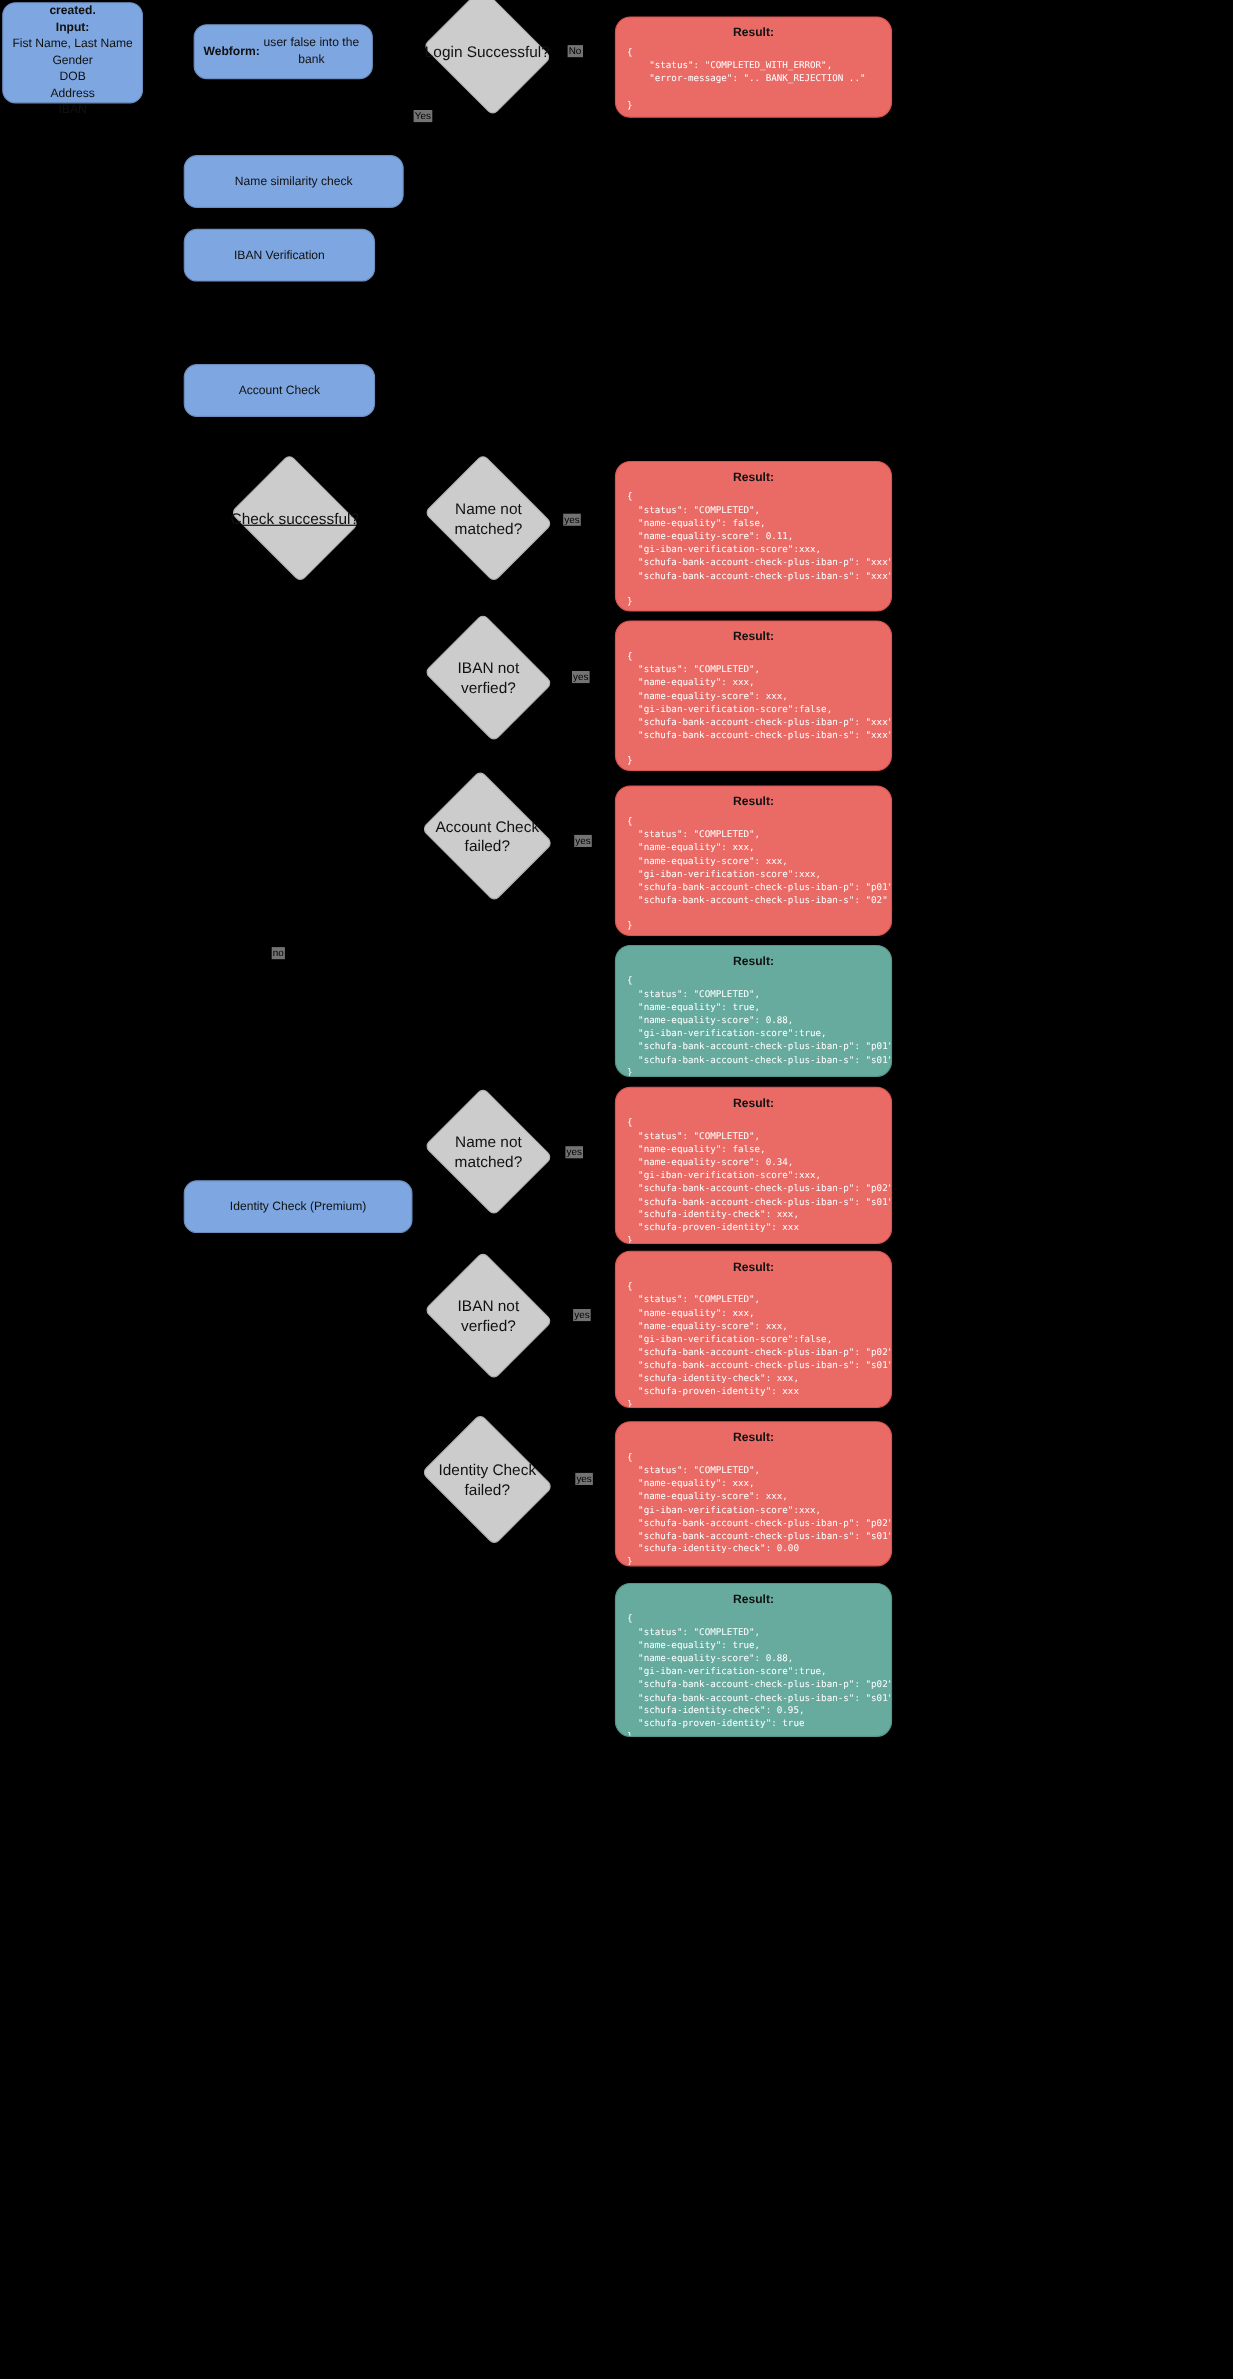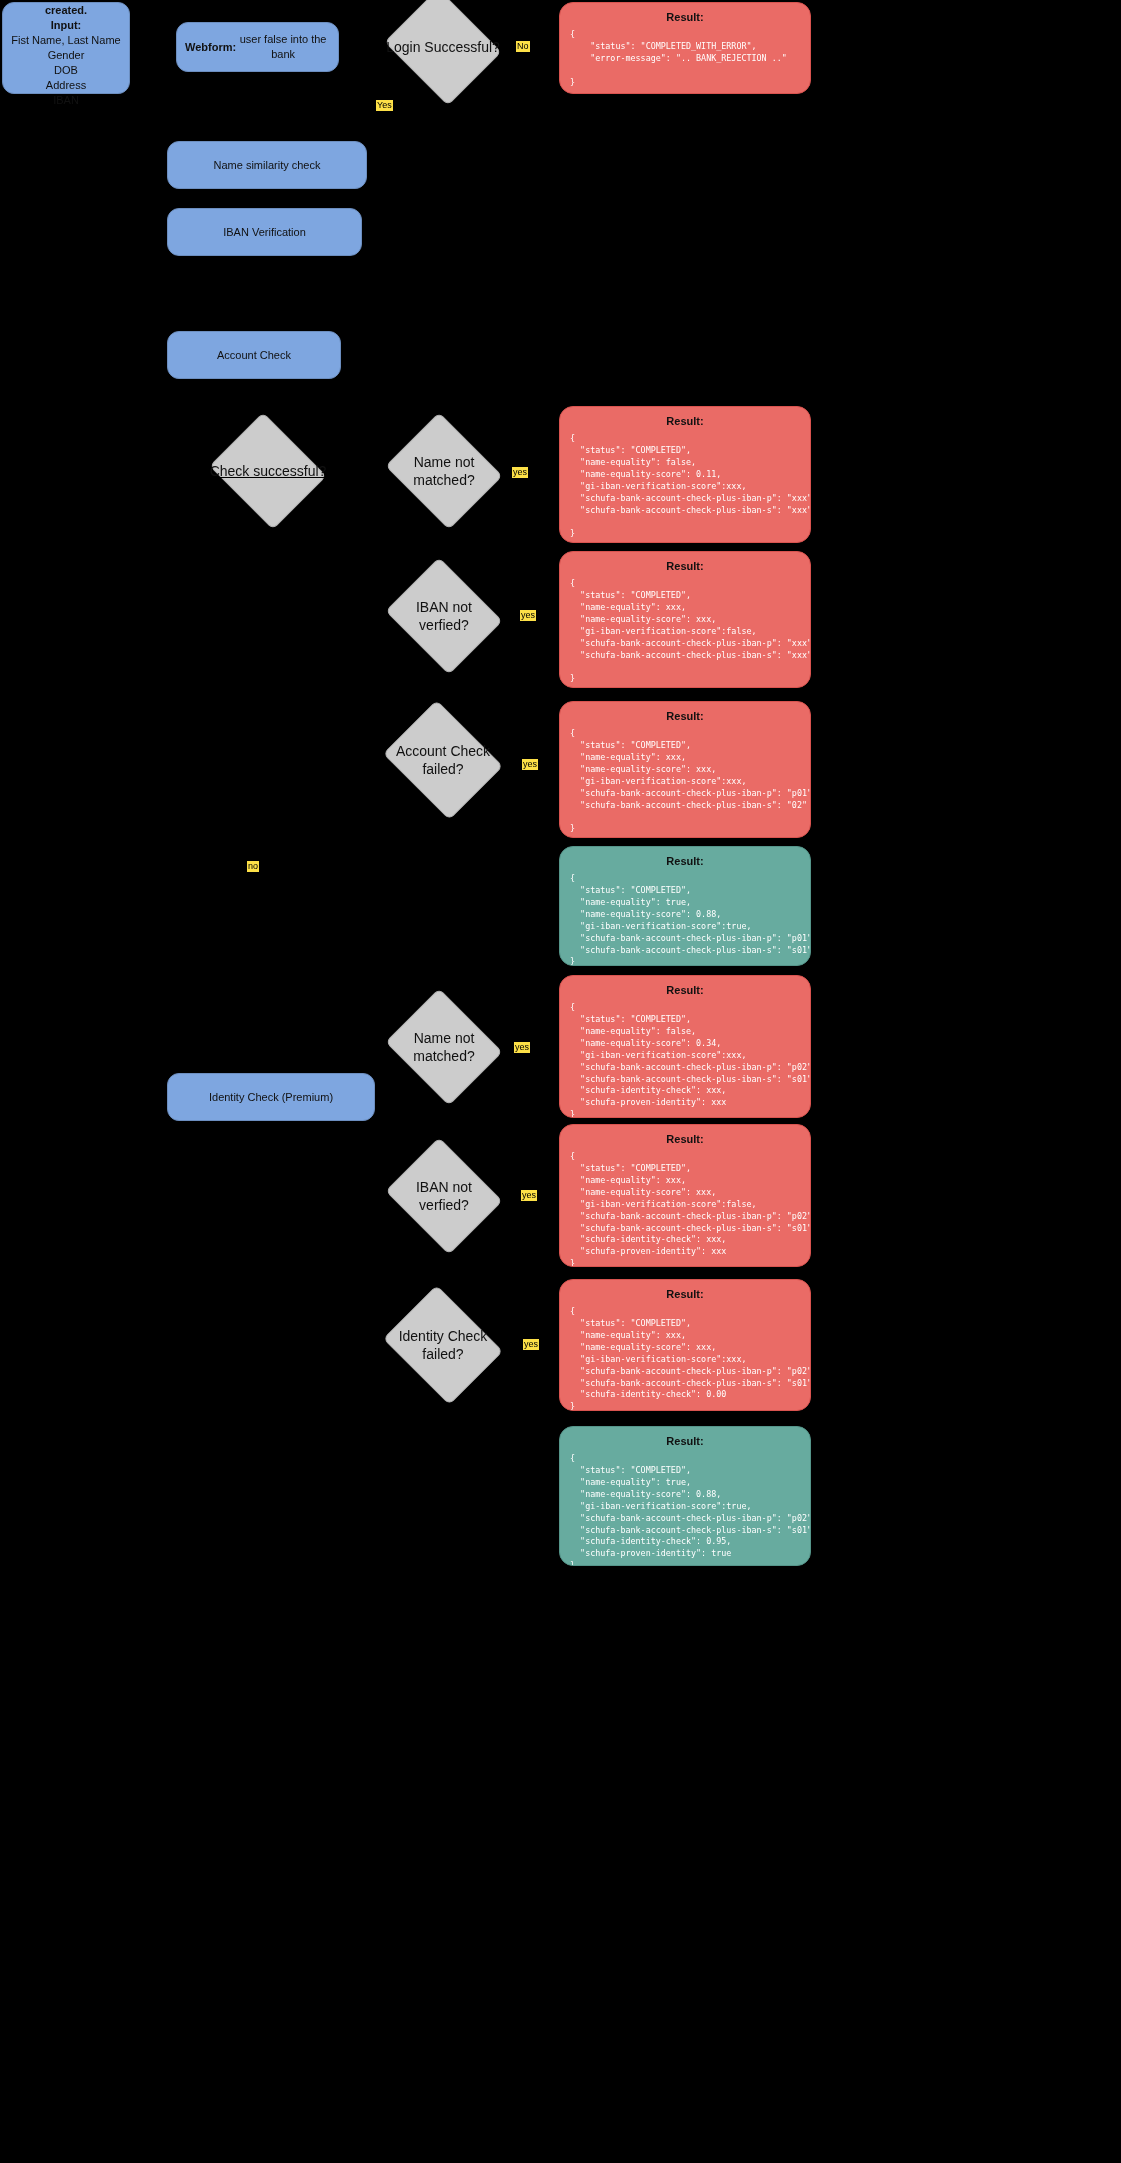--- a/index.html
+++ b/index.html
@@ -62,20 +62,21 @@
     white-space: nowrap;
   }
 
   
   .result {
     position: absolute;
     border-radius: 14px;
     box-sizing: border-box;
     padding: 8px 10px 22px 10px;
     overflow: hidden;
+    margin-top: 13px;
   }
   .result.red   { background: #EA6B66; border: 1px solid #d9534f; }
   .result.green { background: #67AB9F; border: 1px solid #55958a; }
   .result .rtitle {
     text-align: center;
     font-size: 11px;
     font-weight: bold;
     color: #111111;
     margin-bottom: 6px;
     font-family: "Liberation Sans", sans-serif;
@@ -84,21 +85,21 @@
     font-family: "DejaVu Sans Mono", monospace;
     font-size: 8.4px;
     line-height: 1.42;
     color: #ffffff;
     white-space: pre;
   }
 
   
   .edgelabel {
     position: absolute;
-    background: #fde047;
+    background: #737373;
     color: #000000;
     font-size: 9px;
     line-height: 1;
     padding: 1px 1px;
     font-family: "Liberation Sans", sans-serif;
     white-space: nowrap;
   }
 </style>
 </head>
 <body>
@@ -117,21 +118,21 @@
 
   <div class="process" style="left:176px; top:22px; width:163px; height:50px; flex-direction:row;">
     <span class="ln bold">Webform:</span>
     <span class="ln">user false into the bank</span>
   </div>
 
   <div class="process" style="left:167px; top:141px; width:200px; height:48px;">
     <span>Name similarity check</span>
   </div>
 
-  <div class="process" style="left:167px; top:208px; width:195px; height:48px;">
+  <div class="process" style="left:167px; top:208px; width:174px; height:48px;">
     <span>IBAN Verification</span>
   </div>
 
   <div class="process" style="left:167px; top:331px; width:174px; height:48px;">
     <span>Account Check</span>
   </div>
 
   <div class="process" style="left:167px; top:1073px; width:208px; height:48px;">
     <span>Identity Check (Premium)</span>
   </div>

